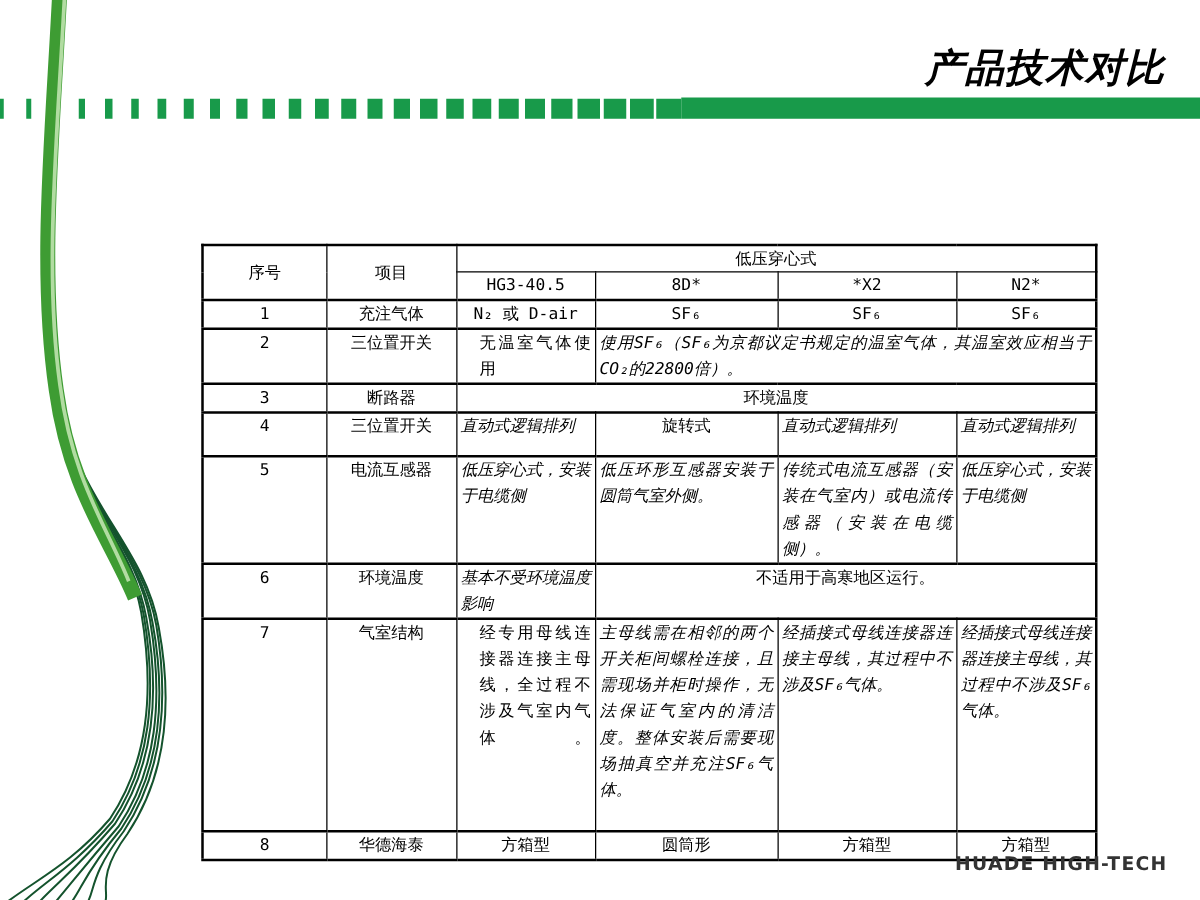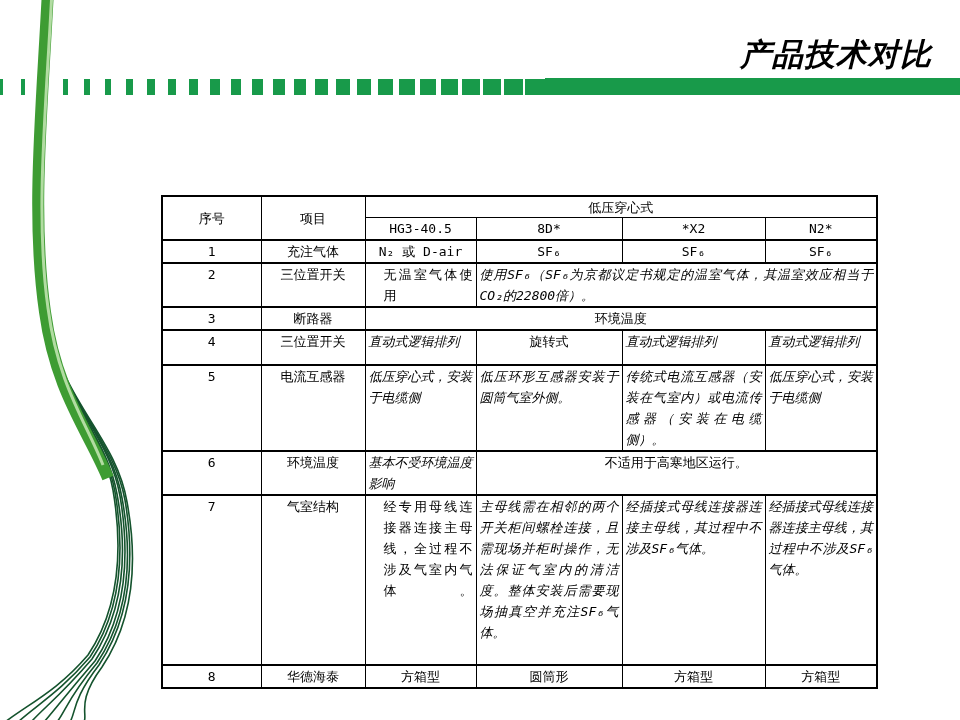--- a/index.html
+++ b/index.html
@@ -170,13 +170,14 @@
         <td class="c">华德海泰</td>
         <td class="c">方箱型</td>
         <td class="c">圆筒形</td>
         <td class="c">方箱型</td>
         <td class="c">方箱型</td>
       </tr>
     </tbody>
 </table>
 
 <div class="logo">
+  <div class="logo-latin">HUADE HIGH-TECH</div>
 </div>
 
 </body></html>

